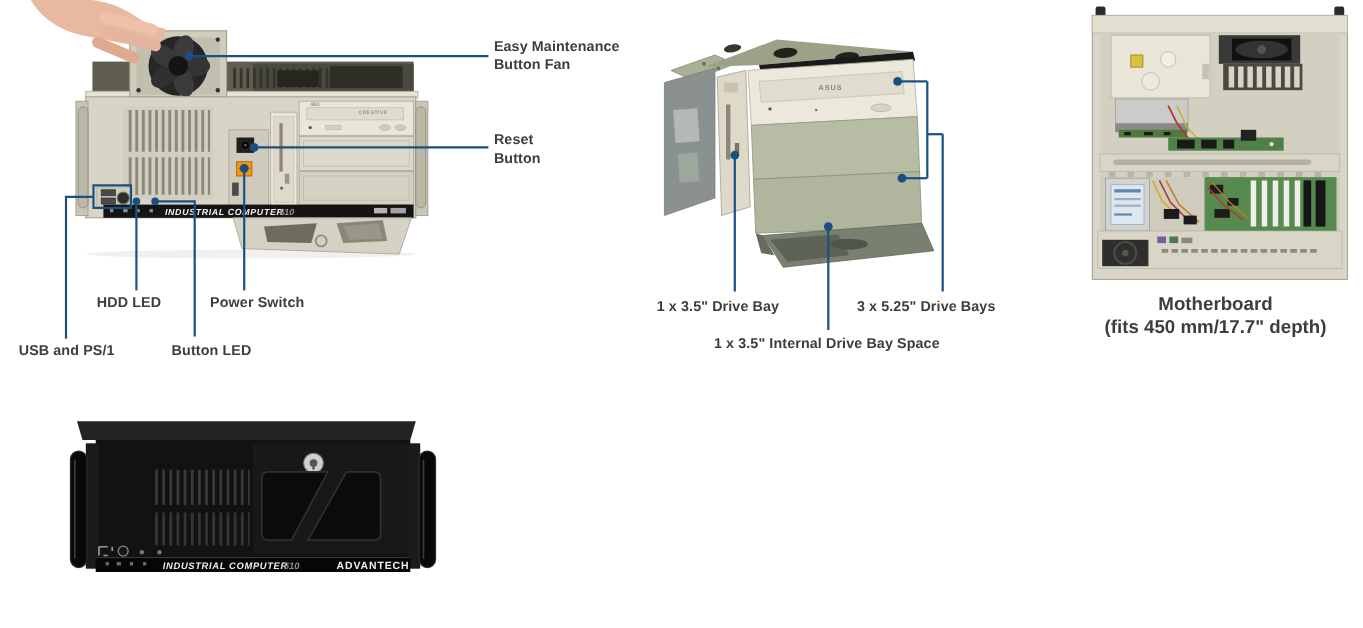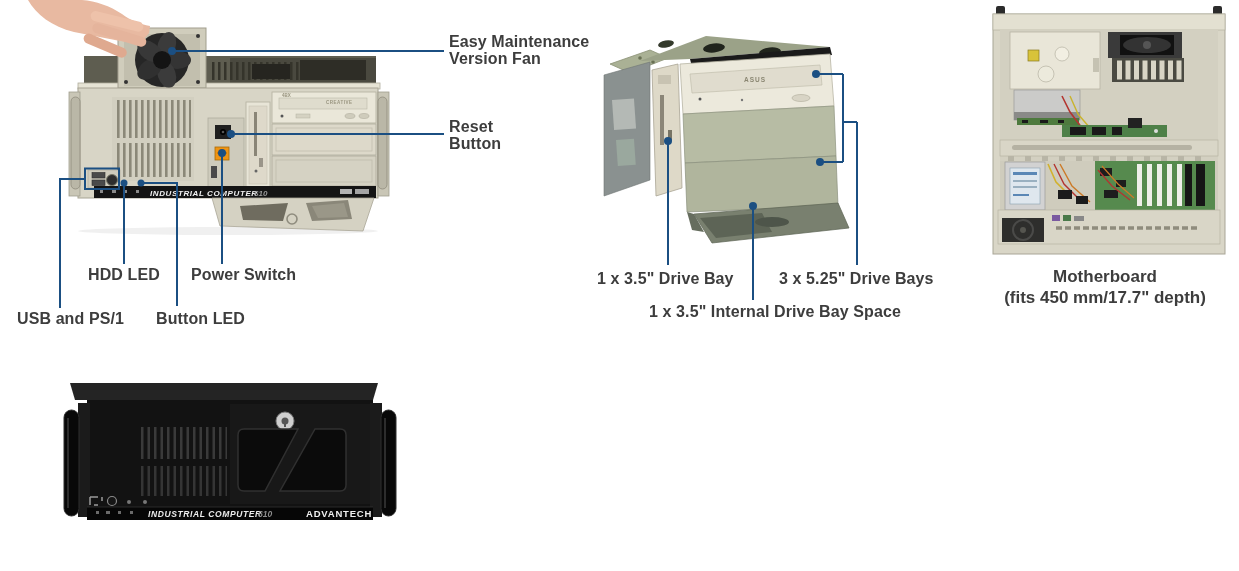--- a/index.html
+++ b/index.html
@@ -1,20 +1,20 @@
 <!DOCTYPE html>
 <html><head>
 <meta charset="utf-8">
 <style>
   *{margin:0;padding:0;box-sizing:border-box}
   html,body{background:#ffffff}
   body{font-family:"Liberation Sans",sans-serif}
   .canvas{position:relative;width:1239px;height:571px;background:#fff;overflow:hidden}
   .canvas svg{position:absolute;left:0;top:0}
-  .lbl{position:absolute;font-weight:bold;font-size:16px;line-height:16.5px;color:#3d3d3d;letter-spacing:.1px;white-space:nowrap}
+  .lbl{position:absolute;font-weight:bold;font-size:13px;line-height:16.5px;color:#3d3d3d;letter-spacing:.1px;white-space:nowrap}
   .cap{position:absolute;font-weight:bold;font-size:17px;line-height:21px;color:#3d3d3d;text-align:center;white-space:nowrap}
 </style>
 </head>
 <body>
 
 <div class="canvas">
 
 <svg width="1239" height="571" viewBox="0 0 1239 571">
 
   <g>
@@ -367,21 +367,21 @@
           <rect x="130" y="511" width="3" height="3" fill="#6a6a6a"></rect>
       <text x="148" y="517" font-size="8.5" font-weight="bold" font-style="italic" letter-spacing="0.6" fill="#ededed">INDUSTRIAL COMPUTER</text>
       <text x="258" y="517" font-size="8.5" font-weight="bold" font-style="italic" fill="#8f8f8f">610</text>
       <text x="306" y="517" font-size="9.5" font-weight="bold" letter-spacing="0.8" fill="#f0f0f0">ADVANTECH</text>
     </g>
   </g>
 </svg>
 
 <div class="lbl" style="left:449px;top:34px">
   <div>Easy Maintenance</div>
-  <div>Version Fan</div>
+  <div>Button Fan</div>
 </div>
 <div class="lbl" style="left:449px;top:119px">
   <div>Reset</div>
   <div>Button</div>
 </div>
 <div class="lbl" style="left:88px;top:267px">HDD LED</div>
 <div class="lbl" style="left:191px;top:267px">Power Switch</div>
 <div class="lbl" style="left:17px;top:311px">USB and PS/1</div>
 <div class="lbl" style="left:156px;top:311px">Button LED</div>
 

